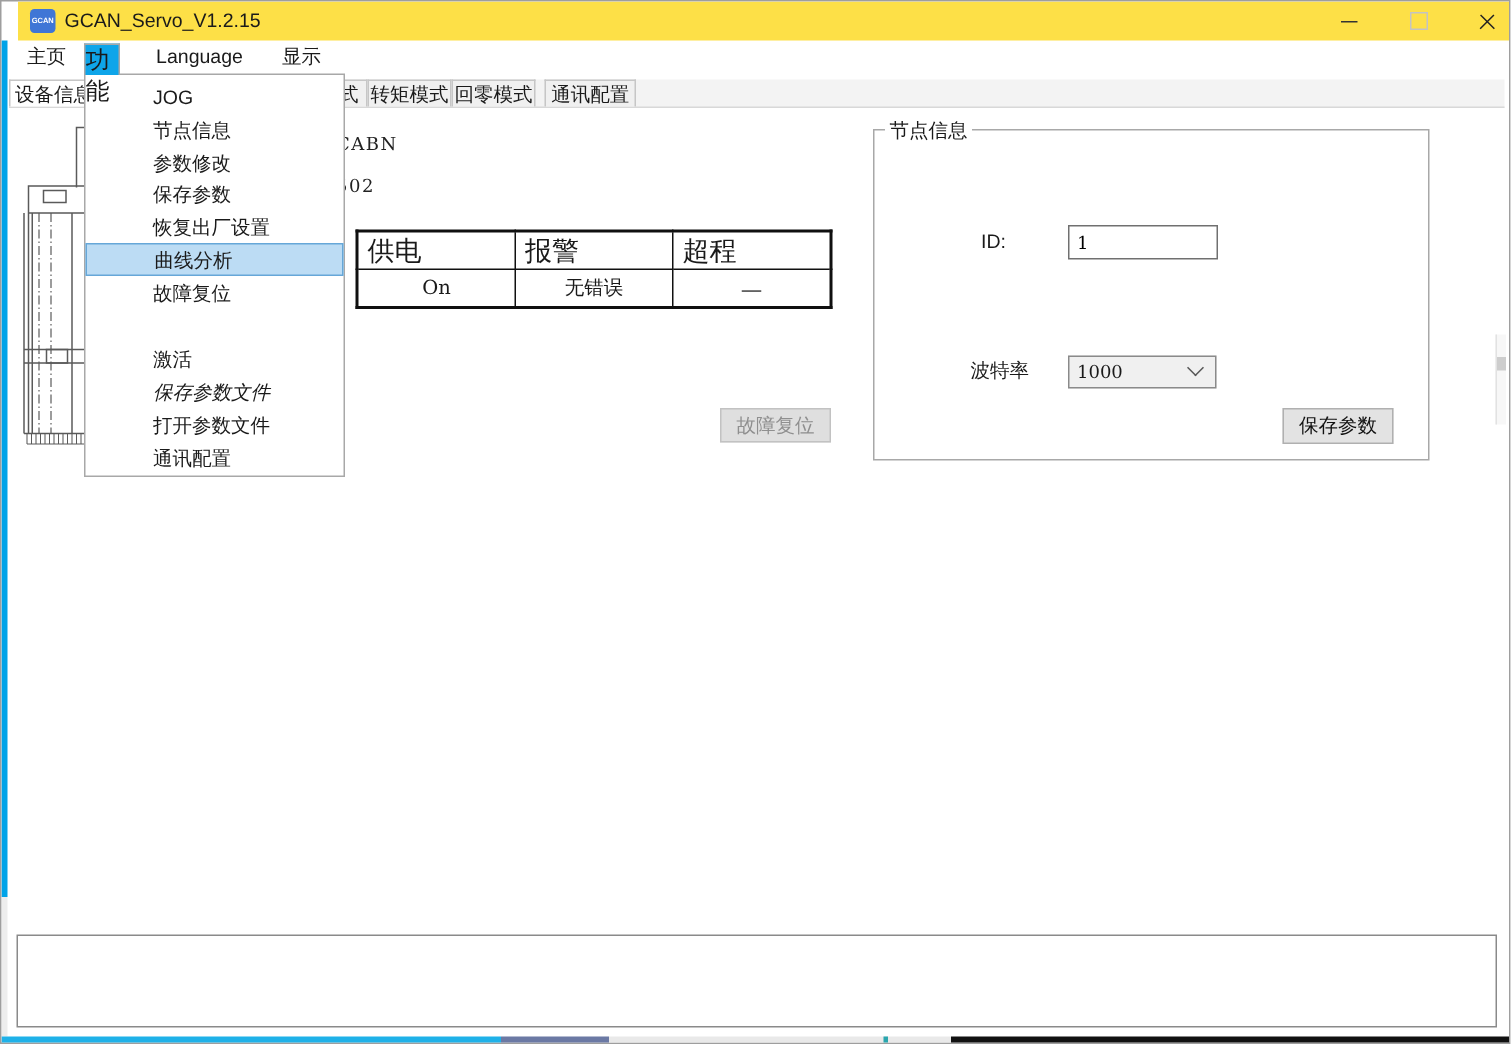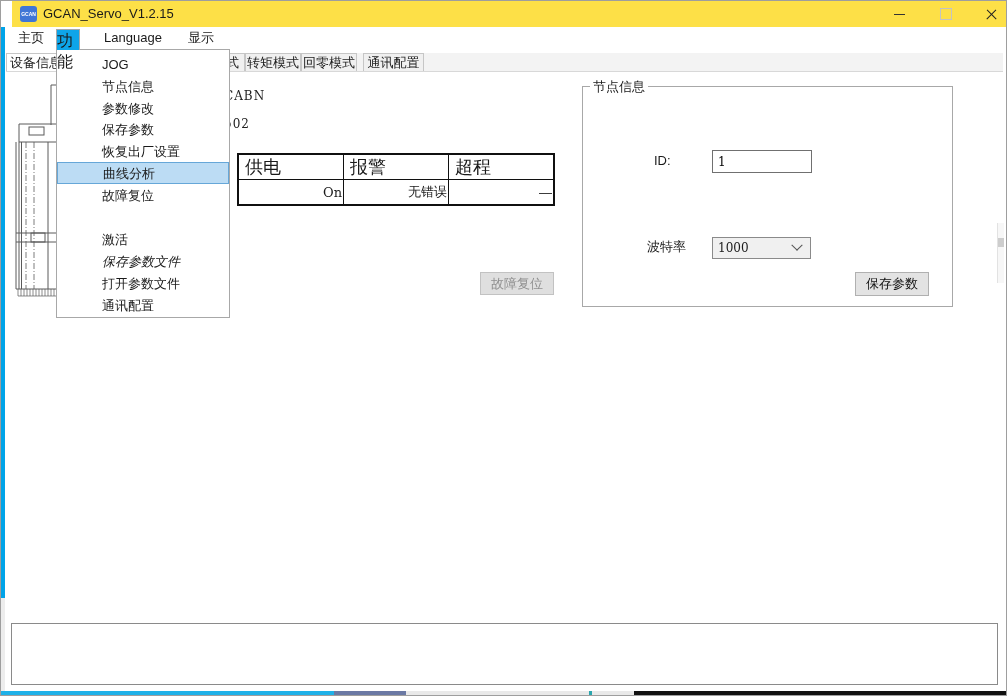--- a/index.html
+++ b/index.html
@@ -30,21 +30,21 @@
     white-space:nowrap;overflow:hidden;}
   
   .blue-strip{left:0;top:26px;width:4px;height:571px;}
   .gray-strip{left:0;top:597px;width:4px;height:93px;background:#ededed;}
   
   .frag{font-family:"DejaVu Serif",serif;font-size:12px;letter-spacing:1px;color:#222;}
   
   table.status{border-collapse:collapse;border:2px solid #101010;background:#fff;}
   table.status th,table.status td{border:1px solid #101010;font-weight:normal;}
   table.status th{width:98px;height:19px;text-align:left;padding:0 0 0 6px;font-size:18px;}
-  table.status td{height:22px;text-align:right;font-size:13px;}
+  table.status td{height:22px;text-align:center;font-size:13px;}
   .mono-val{font-family:"DejaVu Serif",serif;font-size:12px;}
   
   .btn{display:flex;align-items:center;justify-content:center;font-size:13px;box-sizing:border-box;}
   .btn-disabled{background:#dfdfdf;border:1px solid #c2c2c2;color:#8f8f8f;}
   .btn-normal{background:#e3e3e3;border:1px solid #b0b0b0;color:#111;}
   
   .groupbox{left:581px;top:85px;width:371px;height:221px;border:1px solid #a8a8a8;box-sizing:border-box;}
   .legend{position:absolute;left:7px;top:-9px;background:#fff;padding:0 3px;font-size:13px;}
   .fieldlabel{position:absolute;font-size:13px;}
   .textinput{position:absolute;border:1px solid #707070;box-sizing:border-box;background:#fff;

